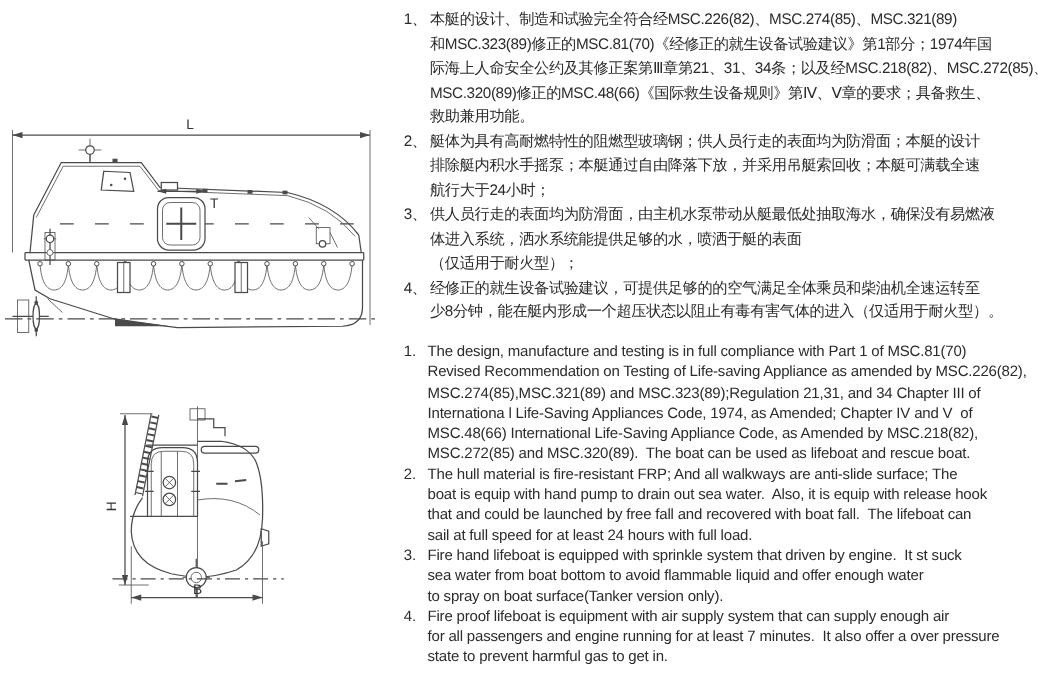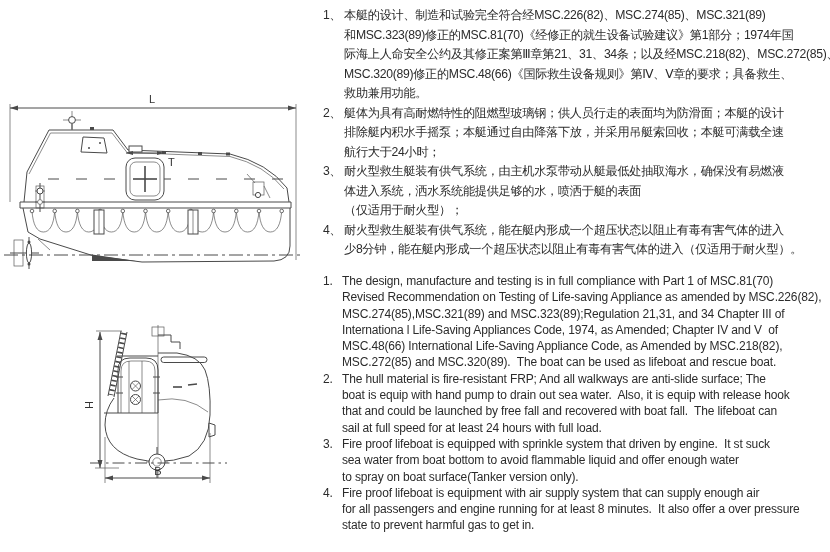--- a/index.html
+++ b/index.html
@@ -248,27 +248,27 @@
 救助兼用功能。</div>
     </div>
     <div class="note-item">
       <span class="note-num">2、</span>
       <div class="note-txt">艇体为具有高耐燃特性的阻燃型玻璃钢；供人员行走的表面均为防滑面；本艇的设计
 排除艇内积水手摇泵；本艇通过自由降落下放，并采用吊艇索回收；本艇可满载全速
 航行大于24小时；</div>
     </div>
     <div class="note-item">
       <span class="note-num">3、</span>
-      <div class="note-txt">耐火型救生艇装有供气系统，由主机水泵带动从艇最低处抽取海水，确保没有易燃液
+      <div class="note-txt">供人员行走的表面均为防滑面，由主机水泵带动从艇最低处抽取海水，确保没有易燃液
 体进入系统，洒水系统能提供足够的水，喷洒于艇的表面
 （仅适用于耐火型）；</div>
     </div>
     <div class="note-item">
       <span class="note-num">4、</span>
-      <div class="note-txt">耐火型救生艇装有供气系统，能在艇内形成一个超压状态以阻止有毒有害气体的进入
+      <div class="note-txt">经修正的就生设备试验建议，可提供足够的的空气满足全体乘员和柴油机全速运转至
 少8分钟，能在艇内形成一个超压状态以阻止有毒有害气体的进入（仅适用于耐火型）。</div>
     </div>
   </div>
 
   <div class="notes" id="notes-en">
     <div class="note-item">
       <span class="note-num">1.</span>
       <div class="note-txt">The design, manufacture and testing is in full compliance with Part 1 of MSC.81(70)
 Revised Recommendation on Testing of Life-saving Appliance as amended by MSC.226(82),
 MSC.274(85),MSC.321(89) and MSC.323(89);Regulation 21,31, and 34 Chapter III of
@@ -278,25 +278,25 @@
     </div>
     <div class="note-item">
       <span class="note-num">2.</span>
       <div class="note-txt">The hull material is fire-resistant FRP; And all walkways are anti-slide surface; The
 boat is equip with hand pump to drain out sea water.  Also, it is equip with release hook
 that and could be launched by free fall and recovered with boat fall.  The lifeboat can
 sail at full speed for at least 24 hours with full load.</div>
     </div>
     <div class="note-item">
       <span class="note-num">3.</span>
-      <div class="note-txt">Fire proof lifeboat is equipped with sprinkle system that driven by engine.  It st suck
+      <div class="note-txt">Fire hand lifeboat is equipped with sprinkle system that driven by engine.  It st suck
 sea water from boat bottom to avoid flammable liquid and offer enough water
 to spray on boat surface(Tanker version only).</div>
     </div>
     <div class="note-item">
       <span class="note-num">4.</span>
       <div class="note-txt">Fire proof lifeboat is equipment with air supply system that can supply enough air
-for all passengers and engine running for at least 8 minutes.  It also offer a over pressure
+for all passengers and engine running for at least 7 minutes.  It also offer a over pressure
 state to prevent harmful gas to get in.</div>
     </div>
   </div>
 
 </div>
 
 </body></html>

